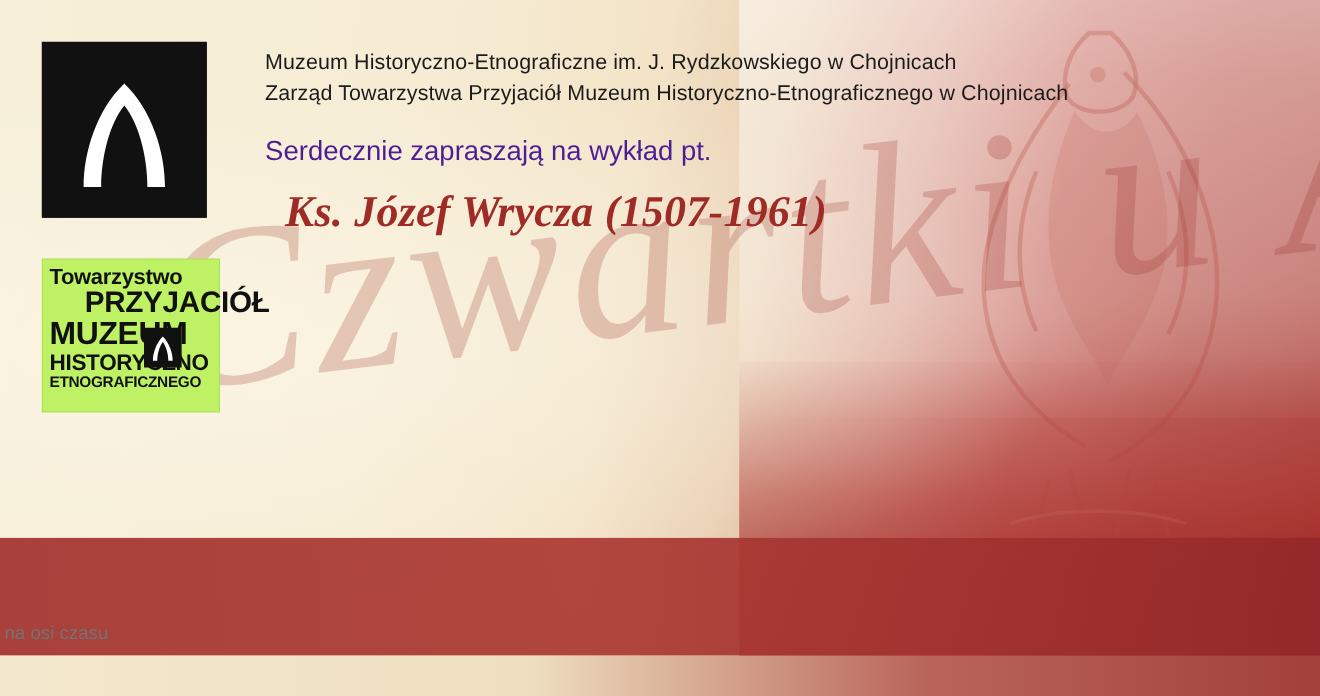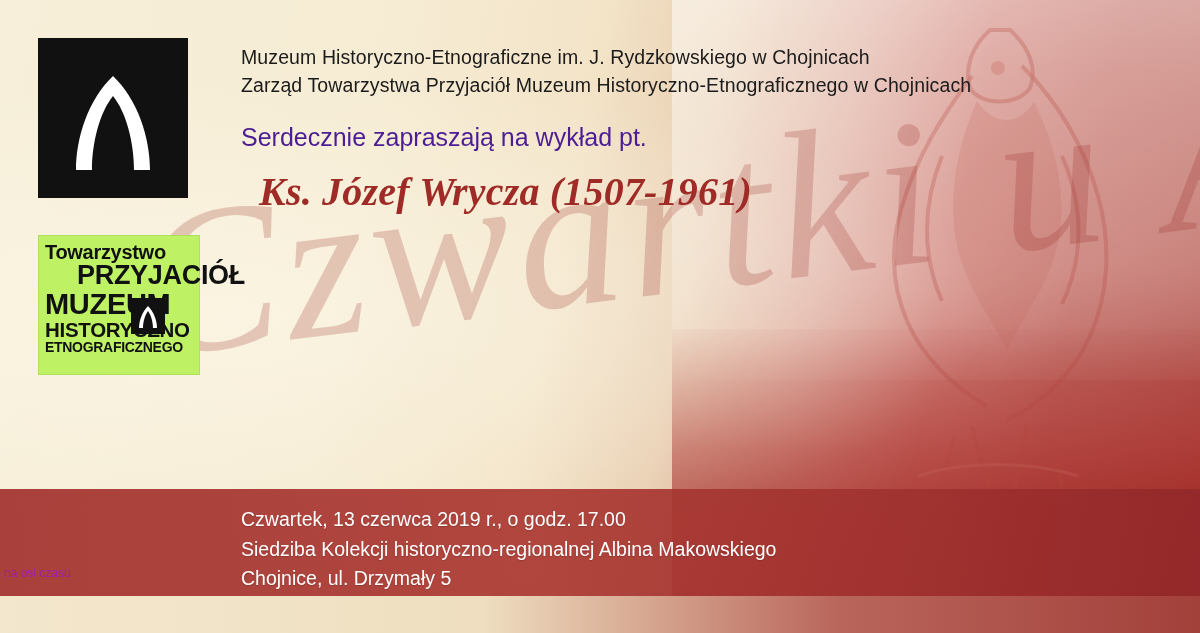--- a/index.html
+++ b/index.html
@@ -213,22 +213,22 @@
     color: #ffffff;
     font-size: 19.5px;
     line-height: 1.52;
     text-shadow: 0 1px 1px rgba(0,0,0,0.18);
   }
 
   .footer-note {
     position: absolute;
     left: 4px;
     top: 566px;
-    font-size: 12px;
-    color: #a21caf;
+    font-size: 17px;
+    color: #737373;
   }
 </style>
 </head>
 <body>
 
 <div class="poster">
 
   <div class="bg-base"></div>
   <div class="bg-flag-white"></div>
   <div class="bg-flag-red"></div>
@@ -291,21 +291,16 @@
       <span class="l2">Ks. Józef Wrycza (1507-1961)</span>
     </div>
 
 
 
   </div>
 
   <div class="banner"></div>
   <div class="banner-bottom-strip"></div>
 
-  <div class="banner-text">
-    <div>Czwartek, 13 czerwca 2019 r., o godz. 17.00</div>
-    <div>Siedziba Kolekcji historyczno-regionalnej Albina Makowskiego</div>
-    <div>Chojnice, ul. Drzymały 5</div>
-  </div>
 
   <div class="footer-note">na osi czasu</div>
 
 </div>
 
 </body></html>

